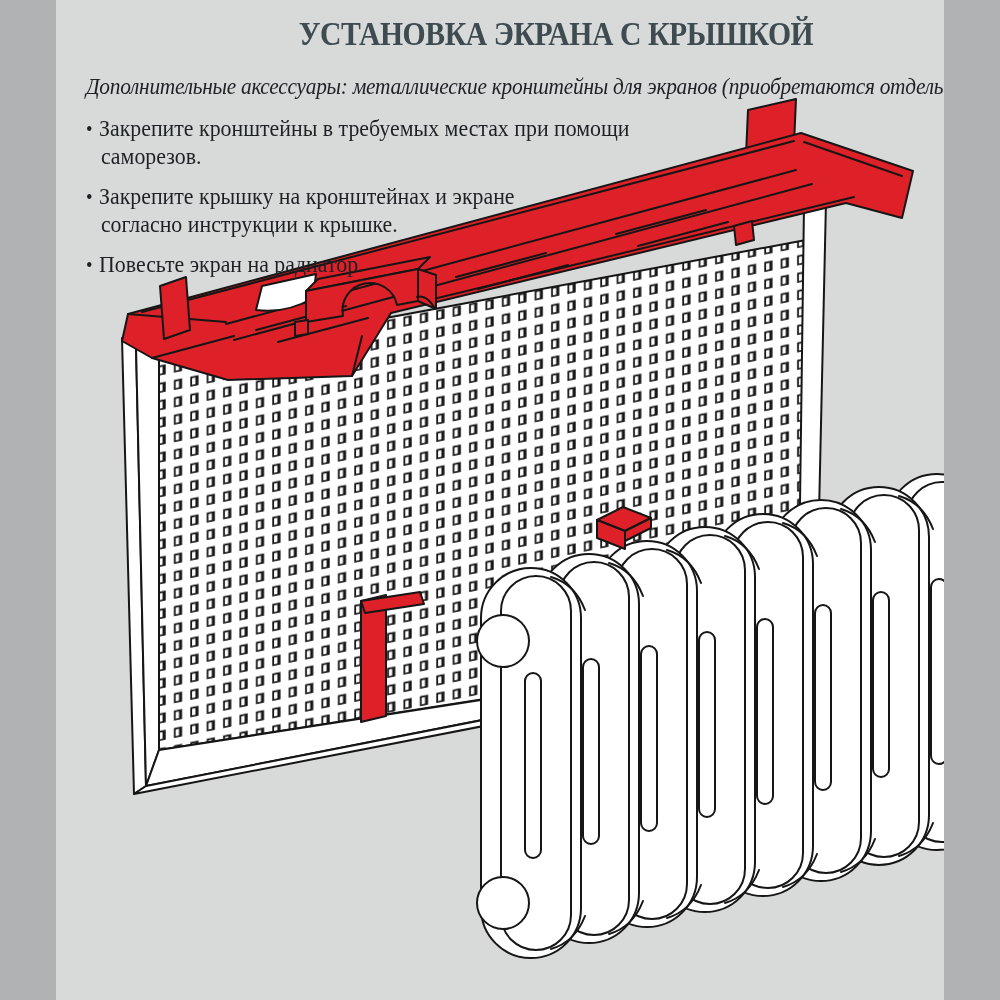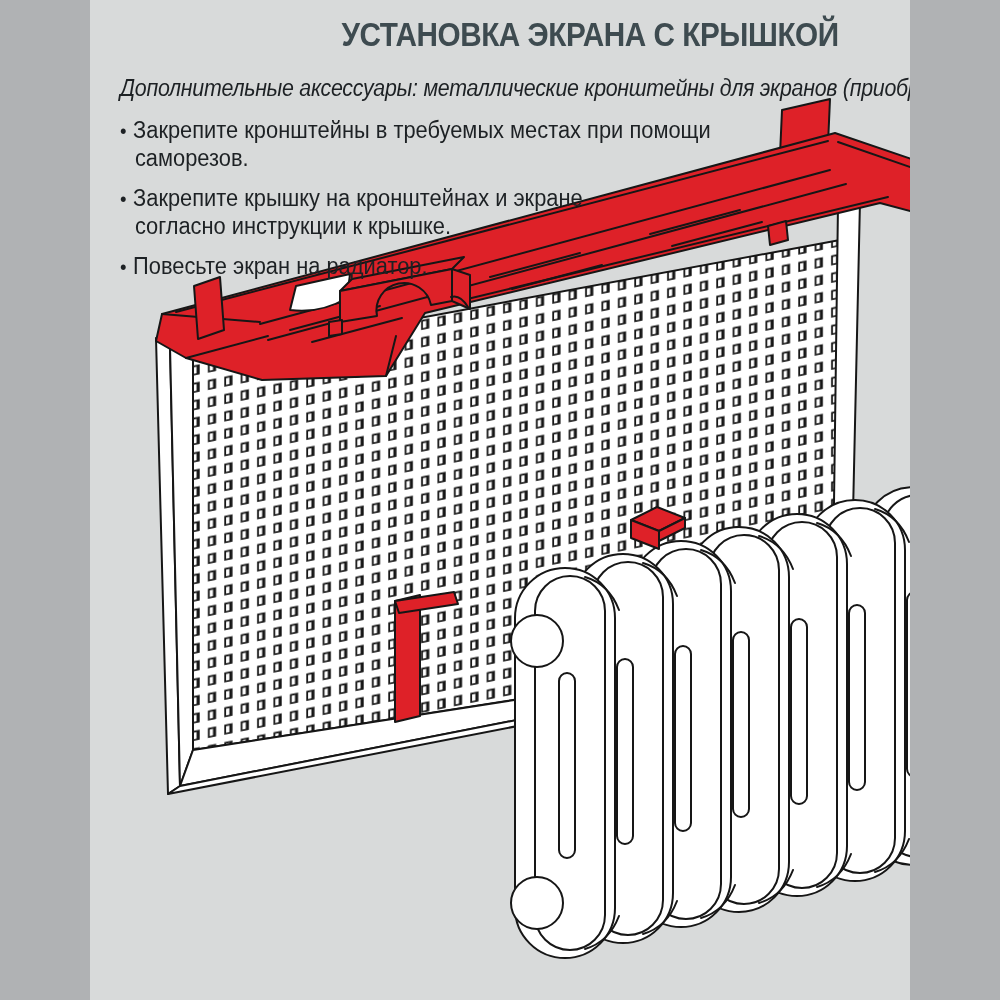--- a/index.html
+++ b/index.html
@@ -1,19 +1,19 @@
 <!DOCTYPE html>
 <html><head>
 <meta charset="utf-8">
 <style>
   html,body{margin:0;padding:0;background:#b0b2b4;}
   .stage{
-    position:relative;width:820px;height:1000px;margin:0 auto;
+    position:relative;width:888px;height:1000px;margin:0 auto;
     background:#d8dada;overflow:hidden;
-    font-family:Liberation Sans, sans-serif;
+    font-family:Liberation Serif, serif;
     color:#1d2124;
   }
   .text-layer{position:absolute;left:0;top:0;width:1000px;z-index:3;}
   .page-title{
     margin:16px 0 0 0;text-align:center;
     font-size:33px;font-weight:bold;letter-spacing:-0.5px;
     color:#3e4b50;transform:scaleX(0.9);transform-origin:50% 0;
     white-space:nowrap;
   }
   .note{

